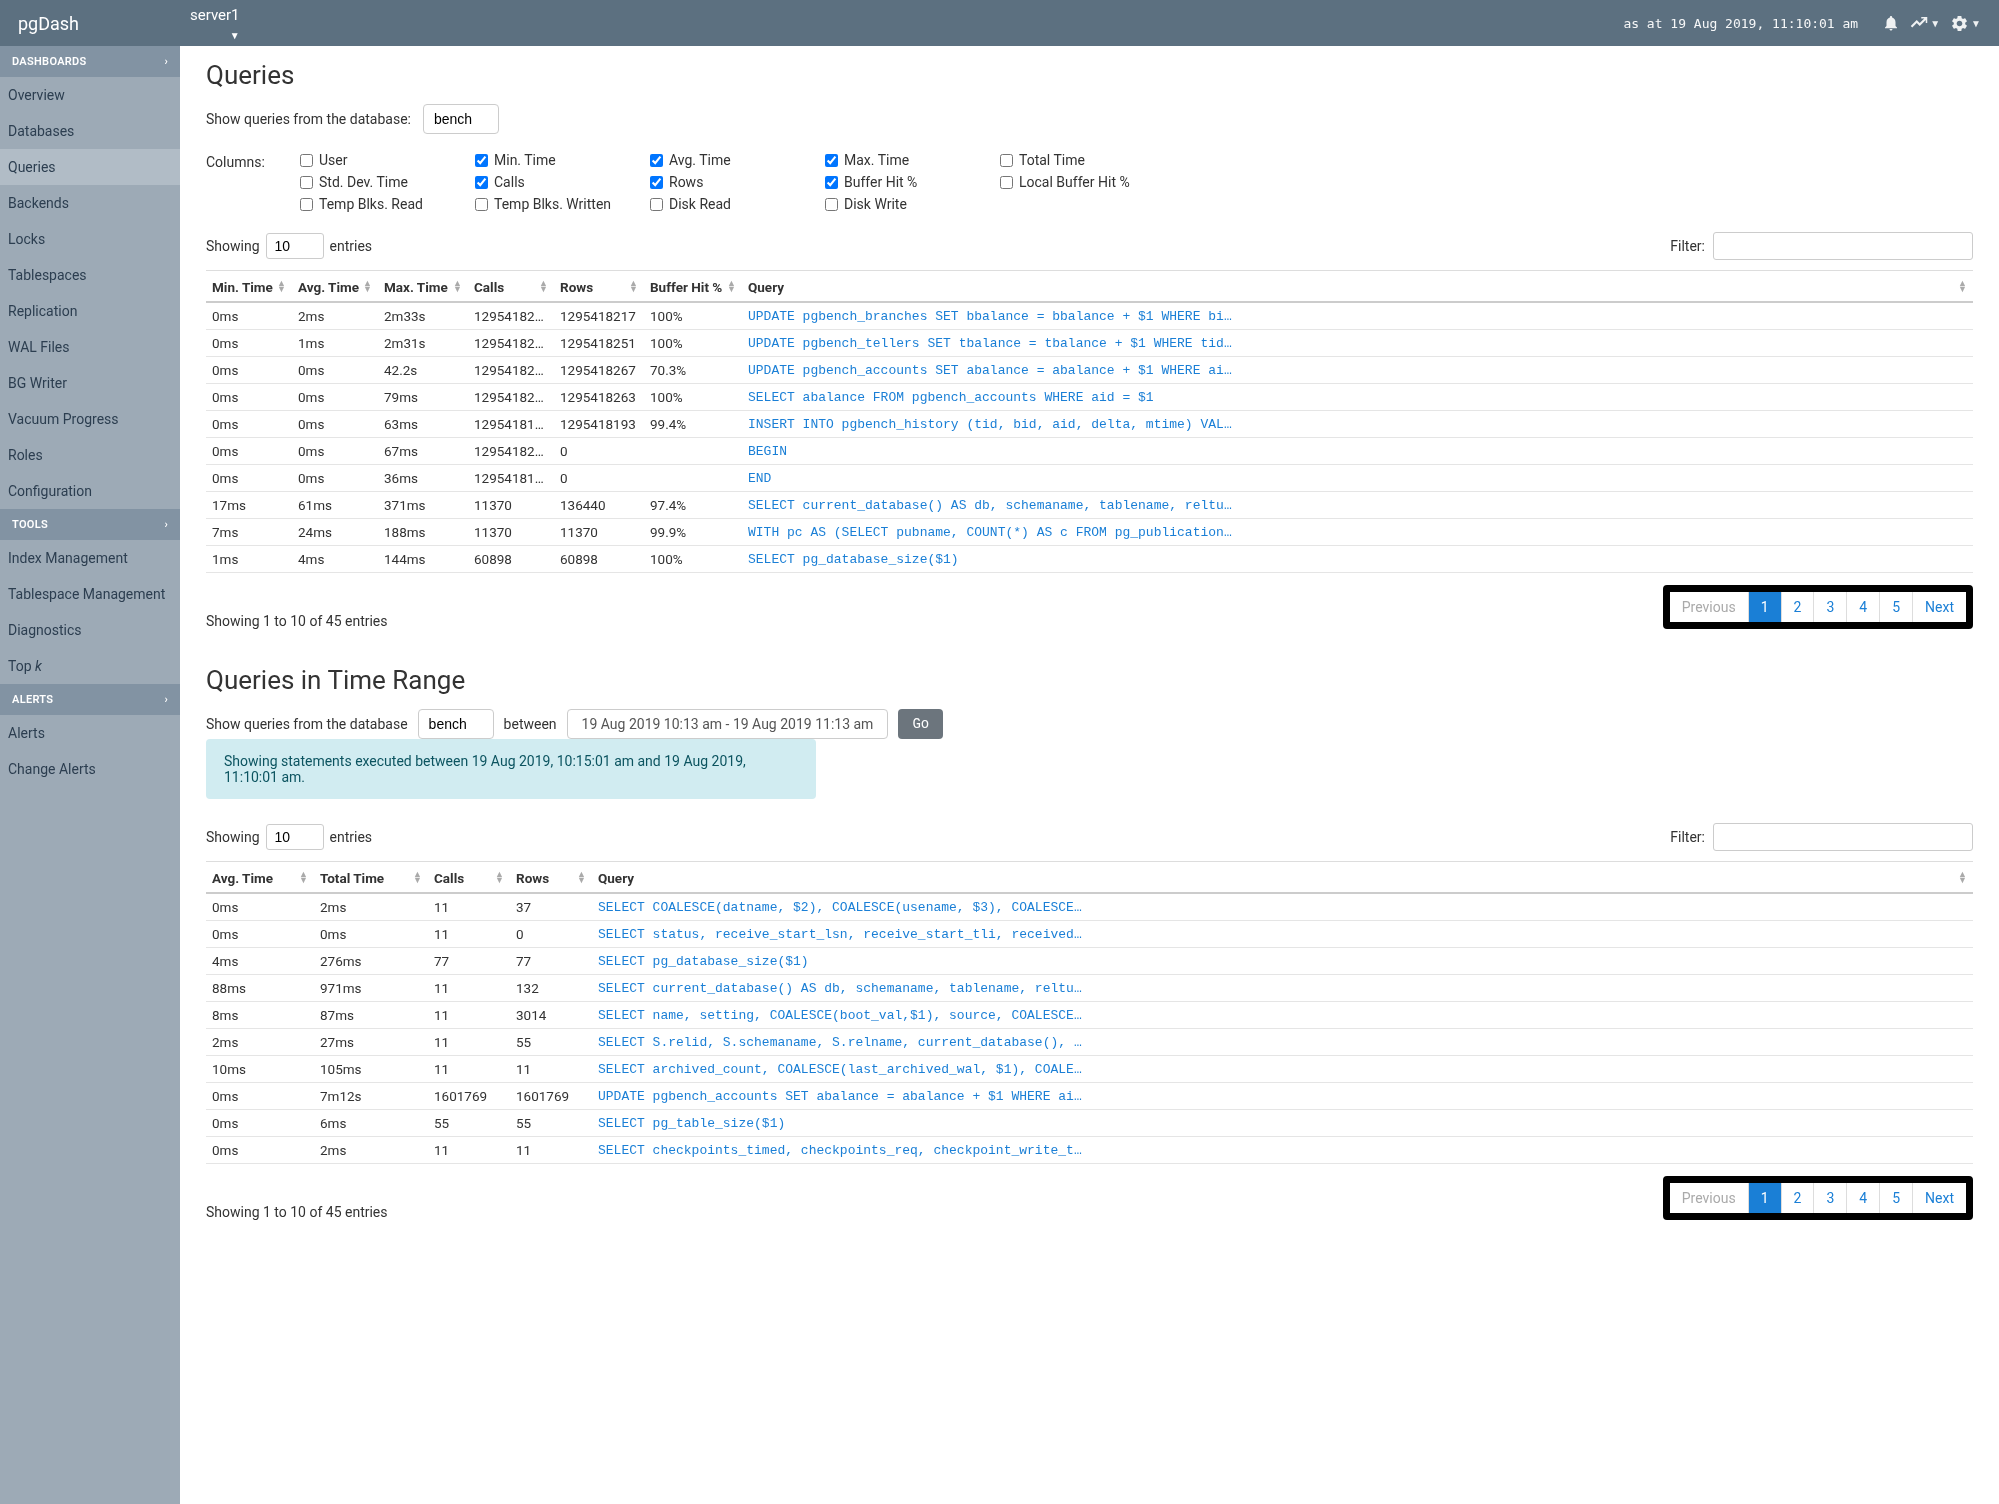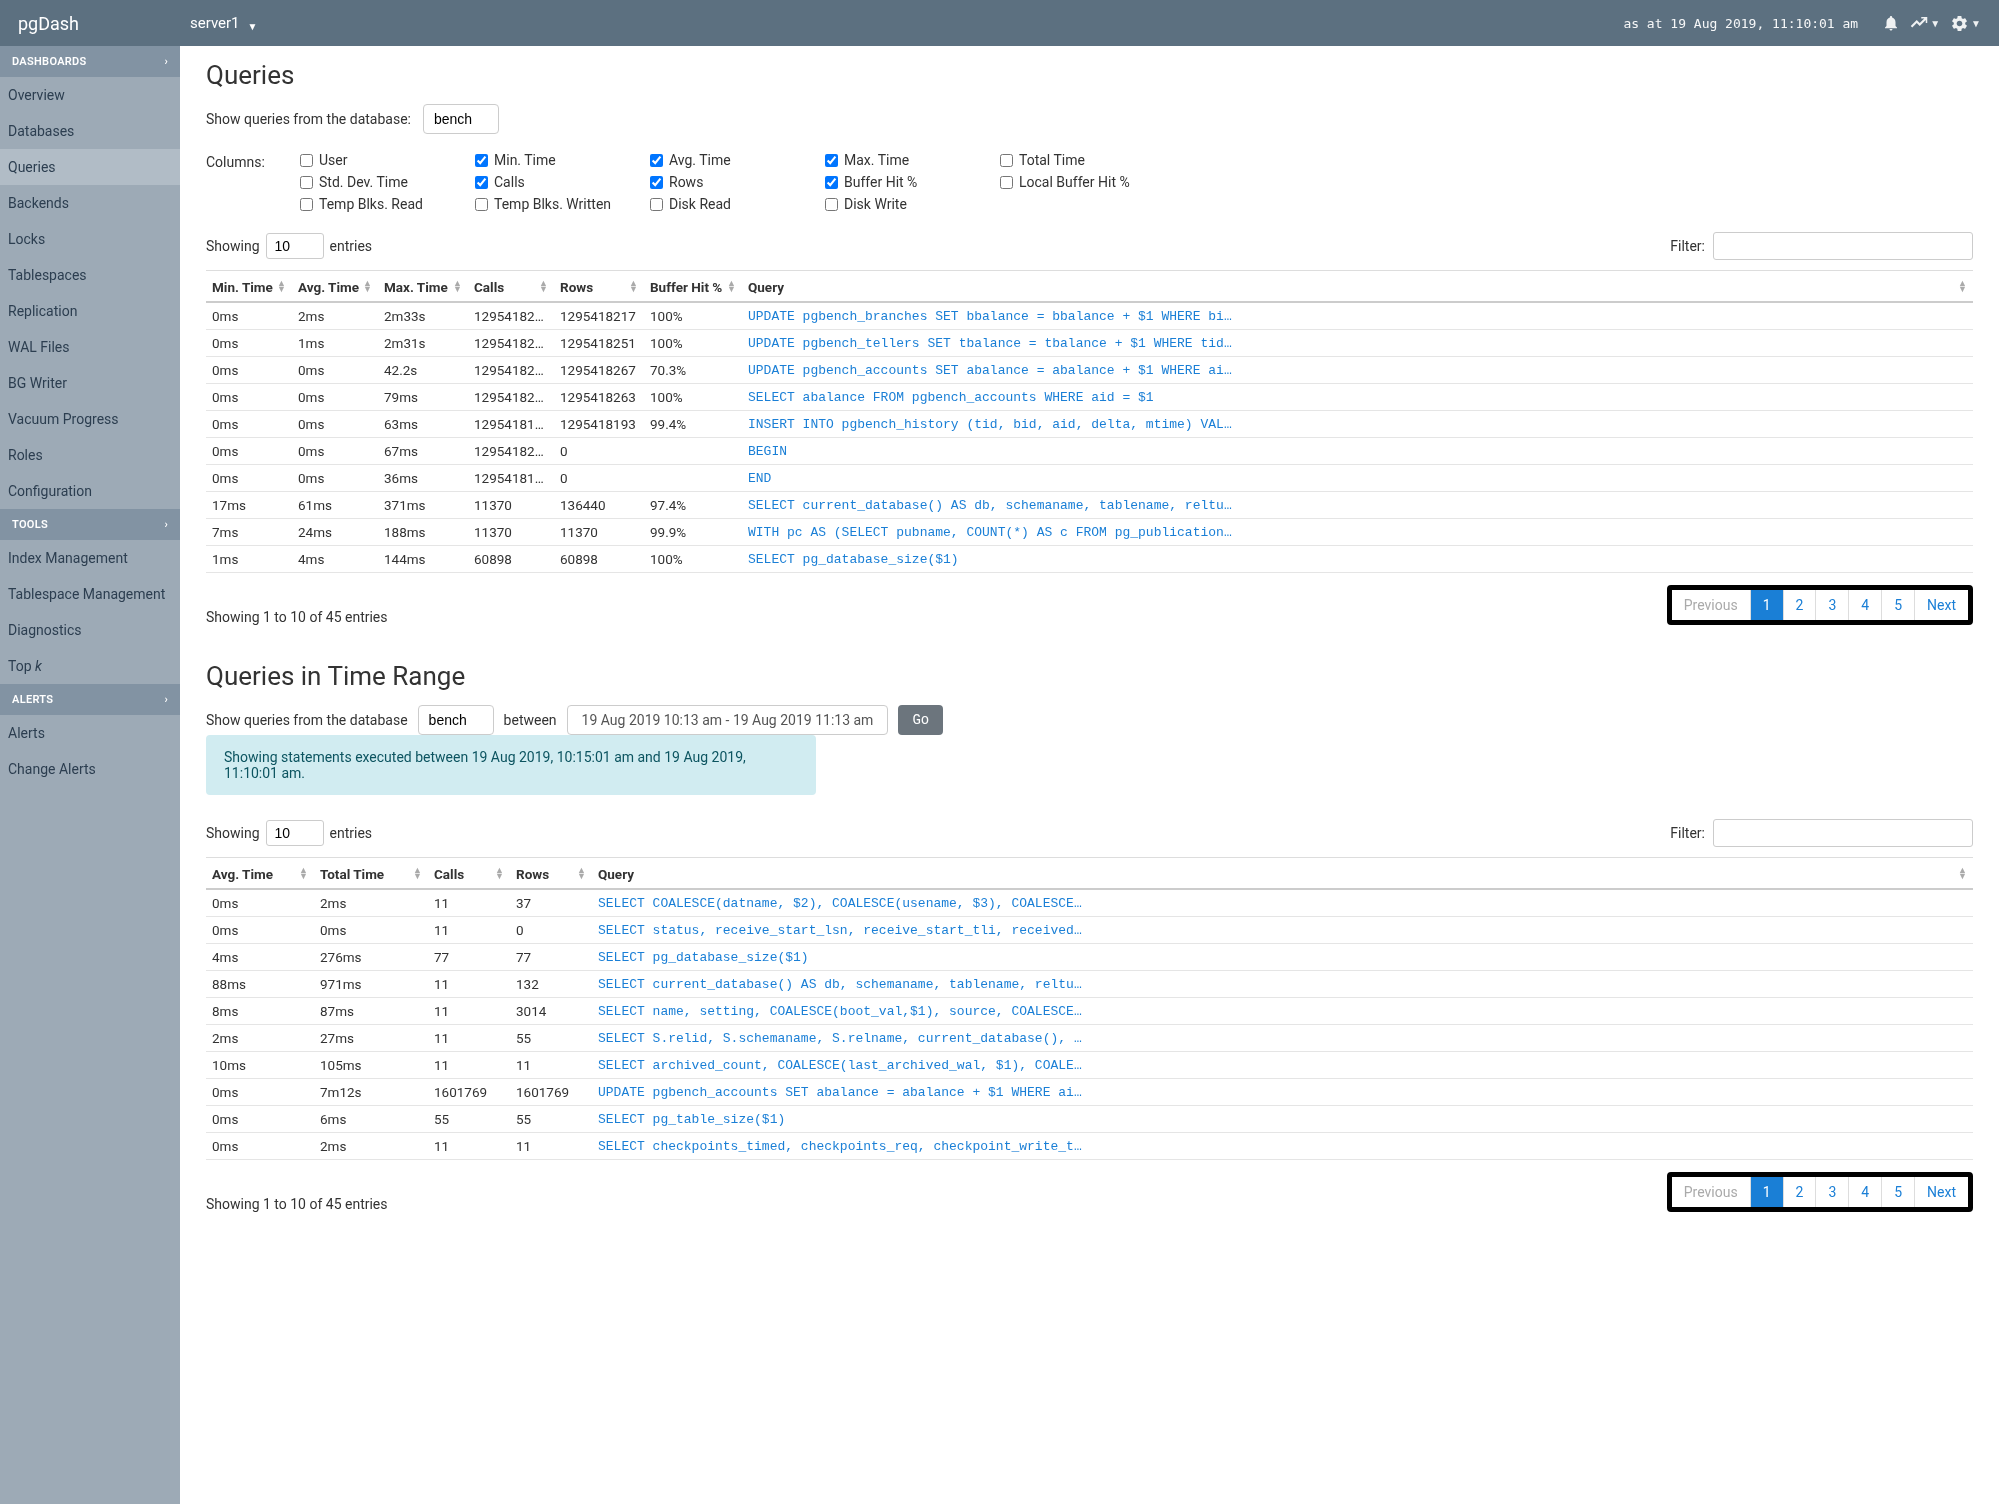--- a/index.html
+++ b/index.html
@@ -1,20 +1,20 @@
 <!DOCTYPE html>
 <html><head>
 <meta charset="utf-8">
 <style>
 * { margin: 0; padding: 0; box-sizing: border-box; }
 body { font-family: -apple-system, BlinkMacSystemFont, "Segoe UI", Roboto, sans-serif; font-size: 14px; color: #333; background: #fff; }
 
 .topbar { background: #5c7080; color: #fff; height: 46px; display: flex; align-items: center; padding: 0 18px; }
 .topbar .brand { font-size: 18px; font-weight: 400; width: 172px; }
-.topbar .server { font-size: 15px; display: flex; align-items: flex-end; gap: 6px; }
+.topbar .server { font-size: 15px; display: flex; align-items: flex-end; gap: 6px; flex-direction: column; }
 .topbar .spacer { flex: 1; }
 .topbar .timestamp { font-family: "Menlo", monospace; font-size: 13px; margin-right: 14px; opacity: 0.95; }
 .topbar .icon-btn { margin-left: 10px; display: inline-flex; align-items: center; opacity: 0.9; }
 .chev { font-size: 10px; margin-left: 2px; }
 
 .container { display: flex; min-height: calc(100vh - 46px); }
 
 .sidebar { width: 180px; background: #9daab6; color: #2c3e50; flex-shrink: 0; }
 .sidebar .section-header { background: #8293a3; color: #fff; font-size: 11px; font-weight: 600; letter-spacing: 0.3px; padding: 9px 12px; display: flex; align-items: center; justify-content: space-between; }
 .sidebar .nav-item { padding: 10px 8px; font-size: 14px; color: #2c3e50; cursor: pointer; }
@@ -41,21 +41,21 @@
 
 table.data { width: 100%; border-collapse: collapse; font-size: 13.5px; table-layout: fixed; }
 table.data th { text-align: left; padding: 8px 6px 6px; border-top: 1px solid #ddd; border-bottom: 2px solid #ccc; font-weight: 700; font-size: 13.5px; position: relative; }
 table.data th .sort { position: absolute; right: 6px; top: 50%; transform: translateY(-50%); font-size: 9px; color: #aaa; line-height: 0.7; }
 table.data td { padding: 5px 6px; border-bottom: 1px solid #e5e5e5; white-space: nowrap; overflow: hidden; text-overflow: ellipsis; }
 table.data .query-cell { font-family: "Menlo", "Courier New", monospace; color: #1a7fd6; font-size: 13px; }
 
 .table-footer { display: flex; align-items: flex-end; margin-top: 12px; font-size: 14px; }
 .table-footer .spacer { flex: 1; }
 
-.pagination { display: flex; border: 5px solid #000000; border-radius: 4px; overflow: hidden; }
+.pagination { display: flex; border: 7px solid #000000; border-radius: 4px; overflow: hidden; }
 .pagination .pg { padding: 7px 12px; border-left: 1px solid #ddd; font-size: 14px; color: #1a7fd6; cursor: pointer; }
 .pagination .pg:first-child { border-left: none; }
 .pagination .pg.active { background: #1a7fd6; color: #fff; }
 .pagination .pg.disabled { color: #aaa; cursor: default; }
 
 .section-gap { height: 36px; }
 
 .timerange-row { display: flex; align-items: center; gap: 10px; font-size: 14px; }
 .timerange-row .range-input { border: 1px solid #ccc; border-radius: 4px; padding: 6px 14px; font-size: 14px; color: #555; }
 .go-btn { background: #6c757d; color: #fff; border: none; border-radius: 4px; padding: 7px 14px; font-size: 14px; cursor: pointer; font-family: Liberation Mono, monospace; }

